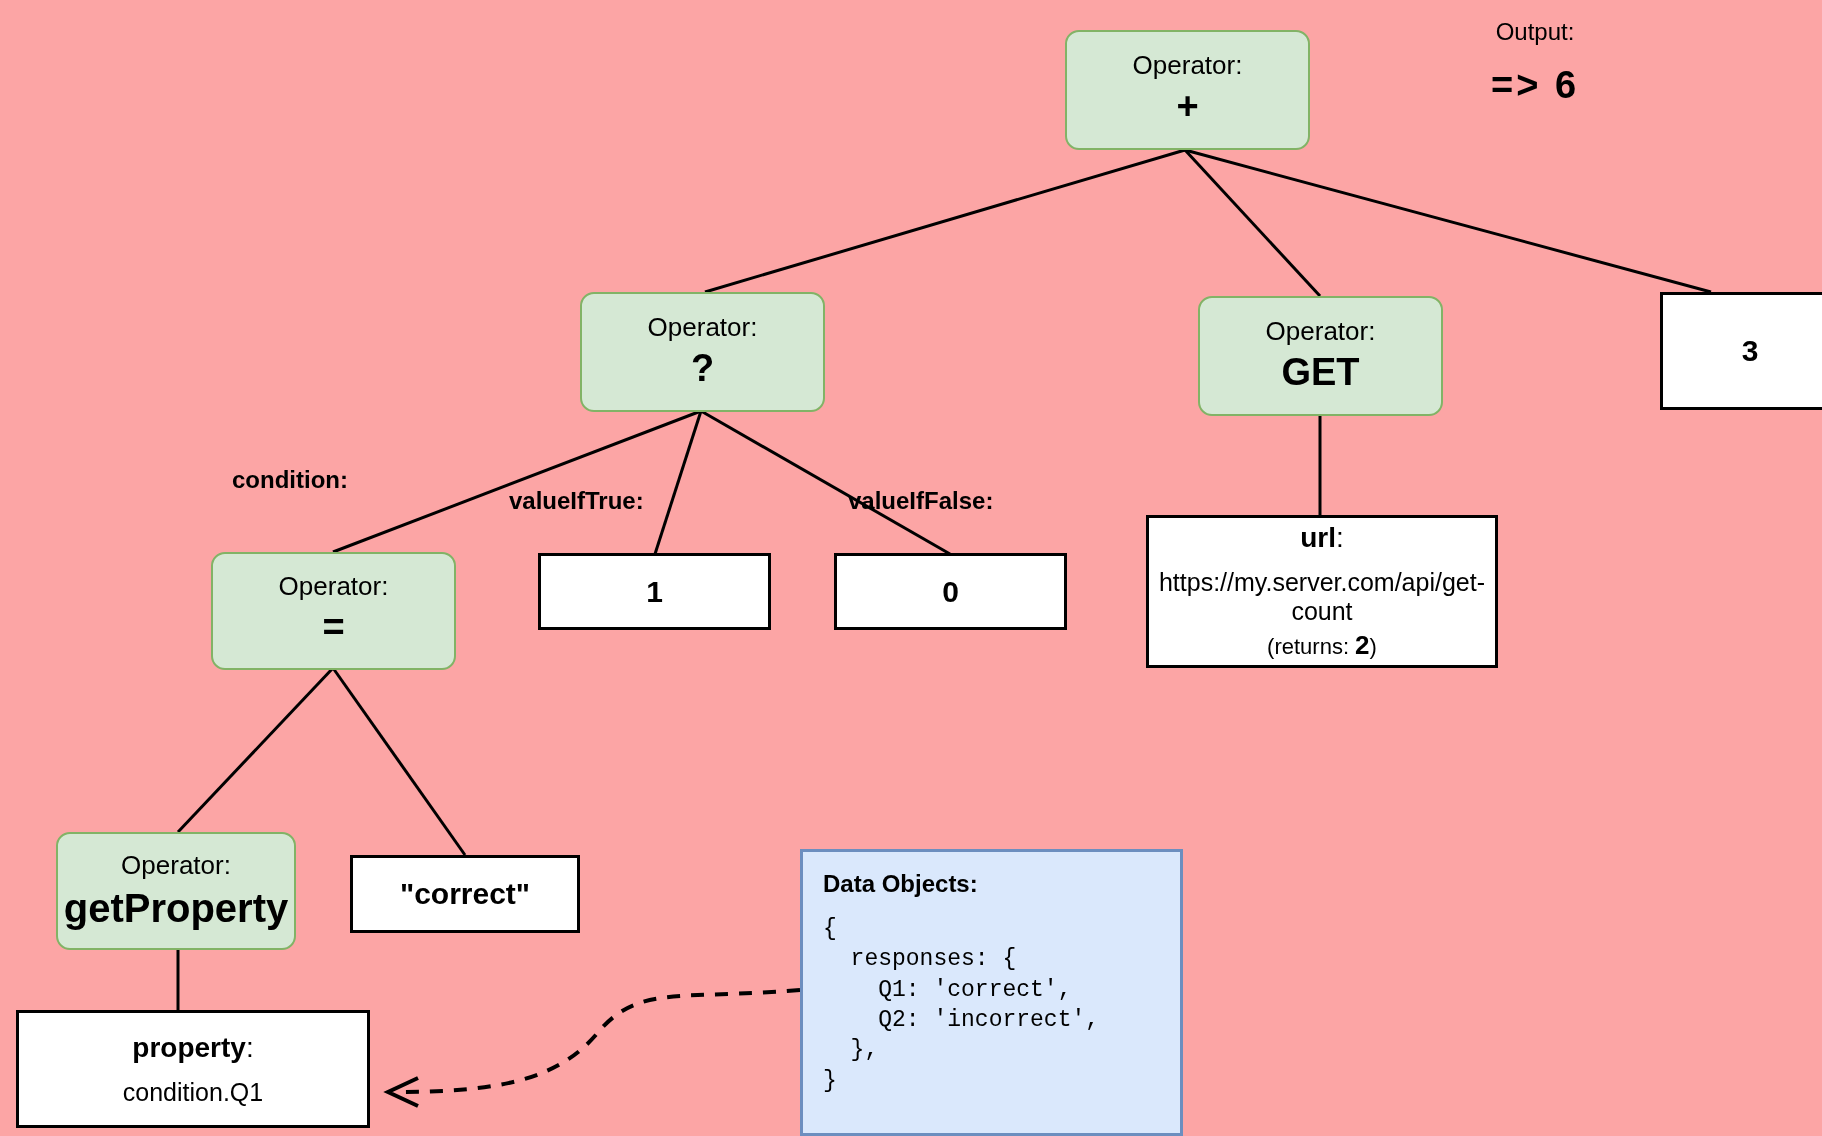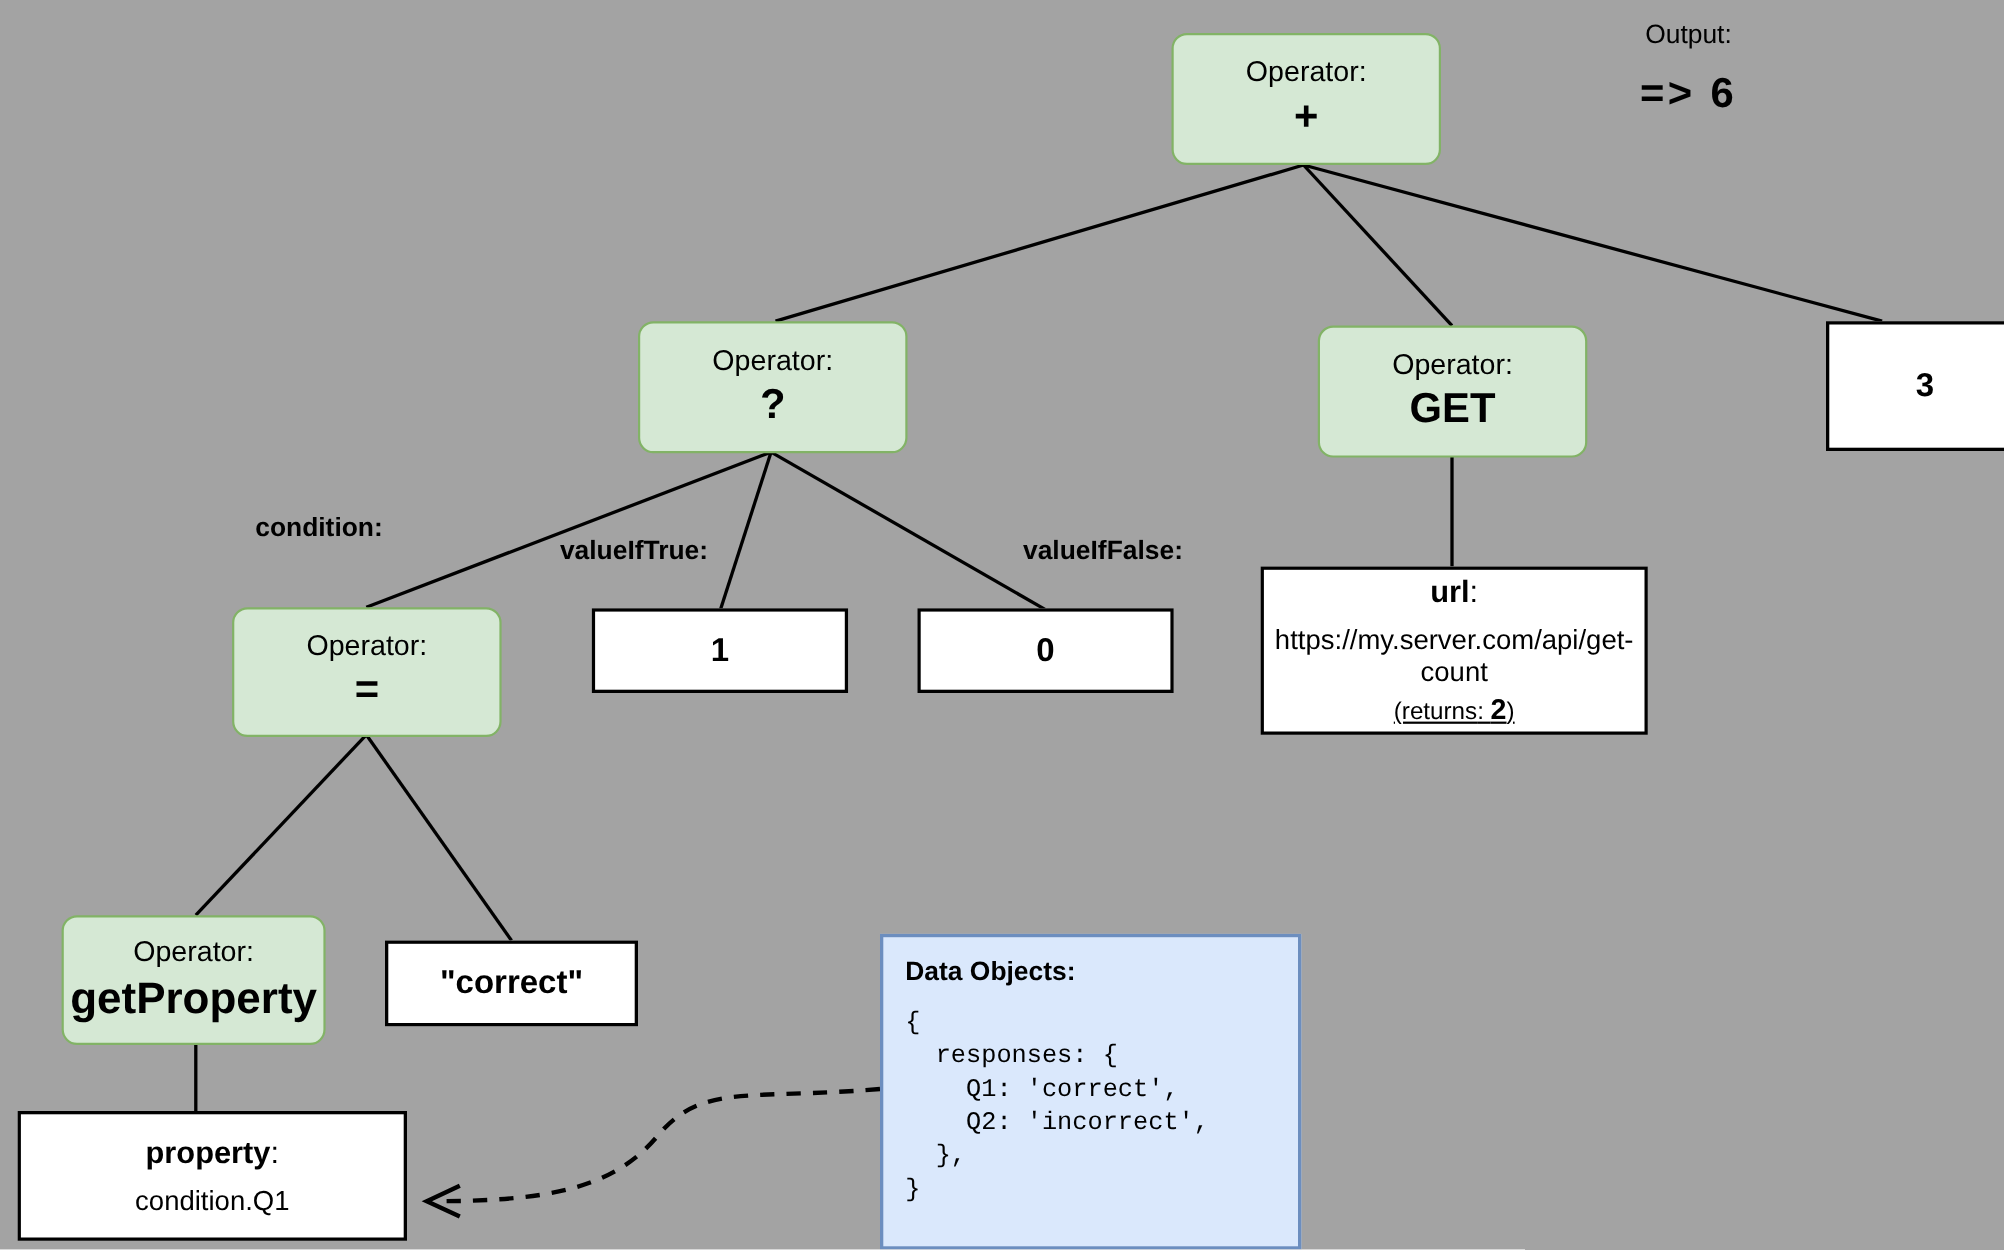--- a/index.html
+++ b/index.html
@@ -5,21 +5,21 @@
 <style>
   html, body {
     margin: 0;
     padding: 0;
     background: #ffffff;
   }
   #canvas {
     position: relative;
     width: 1822px;
     height: 1136px;
-    background: #a3a3a3;
+    background: #fca5a5;
     font-family: "Liberation Sans", sans-serif;
     overflow: hidden;
   }
   #edges {
     position: absolute;
     left: 0; top: 0;
     width: 1822px;
     height: 1136px;
     pointer-events: none;
   }
@@ -73,21 +73,20 @@
   }
   .param-title b { font-weight: bold; }
   .param-value {
     font-size: 25px;
     color: #000;
   }
   .param-returns {
     font-size: 22px;
     color: #000;
     margin-top: 4px;
-    text-decoration: underline;
   }
   .param-returns b { font-weight: bold; font-size: 26px; }
   .edge-label {
     position: absolute;
     font-size: 24px;
     font-weight: bold;
     color: #000;
     white-space: nowrap;
   }
   .output-block {
@@ -182,21 +181,21 @@
     <div class="op-kind">Operator:</div>
     <div class="op-symbol big">GET</div>
   </div>
 
   <div class="node val-node" style="left:1660px; top:292px; width:180px; height:118px;">
     <div class="val-text">3</div>
   </div>
 
   <div class="edge-label" style="left:232px; top:466px;">condition:</div>
   <div class="edge-label" style="left:509px; top:487px;">valueIfTrue:</div>
-  <div class="edge-label" style="left:930px; top:487px;">valueIfFalse:</div>
+  <div class="edge-label" style="left:848px; top:487px;">valueIfFalse:</div>
 
   <div class="node op-node" style="left:211px; top:552px; width:245px; height:118px;">
     <div class="op-kind">Operator:</div>
     <div class="op-symbol big">=</div>
   </div>
 
   <div class="node val-node" style="left:538px; top:553px; width:233px; height:77px;">
     <div class="val-text">1</div>
   </div>
 

